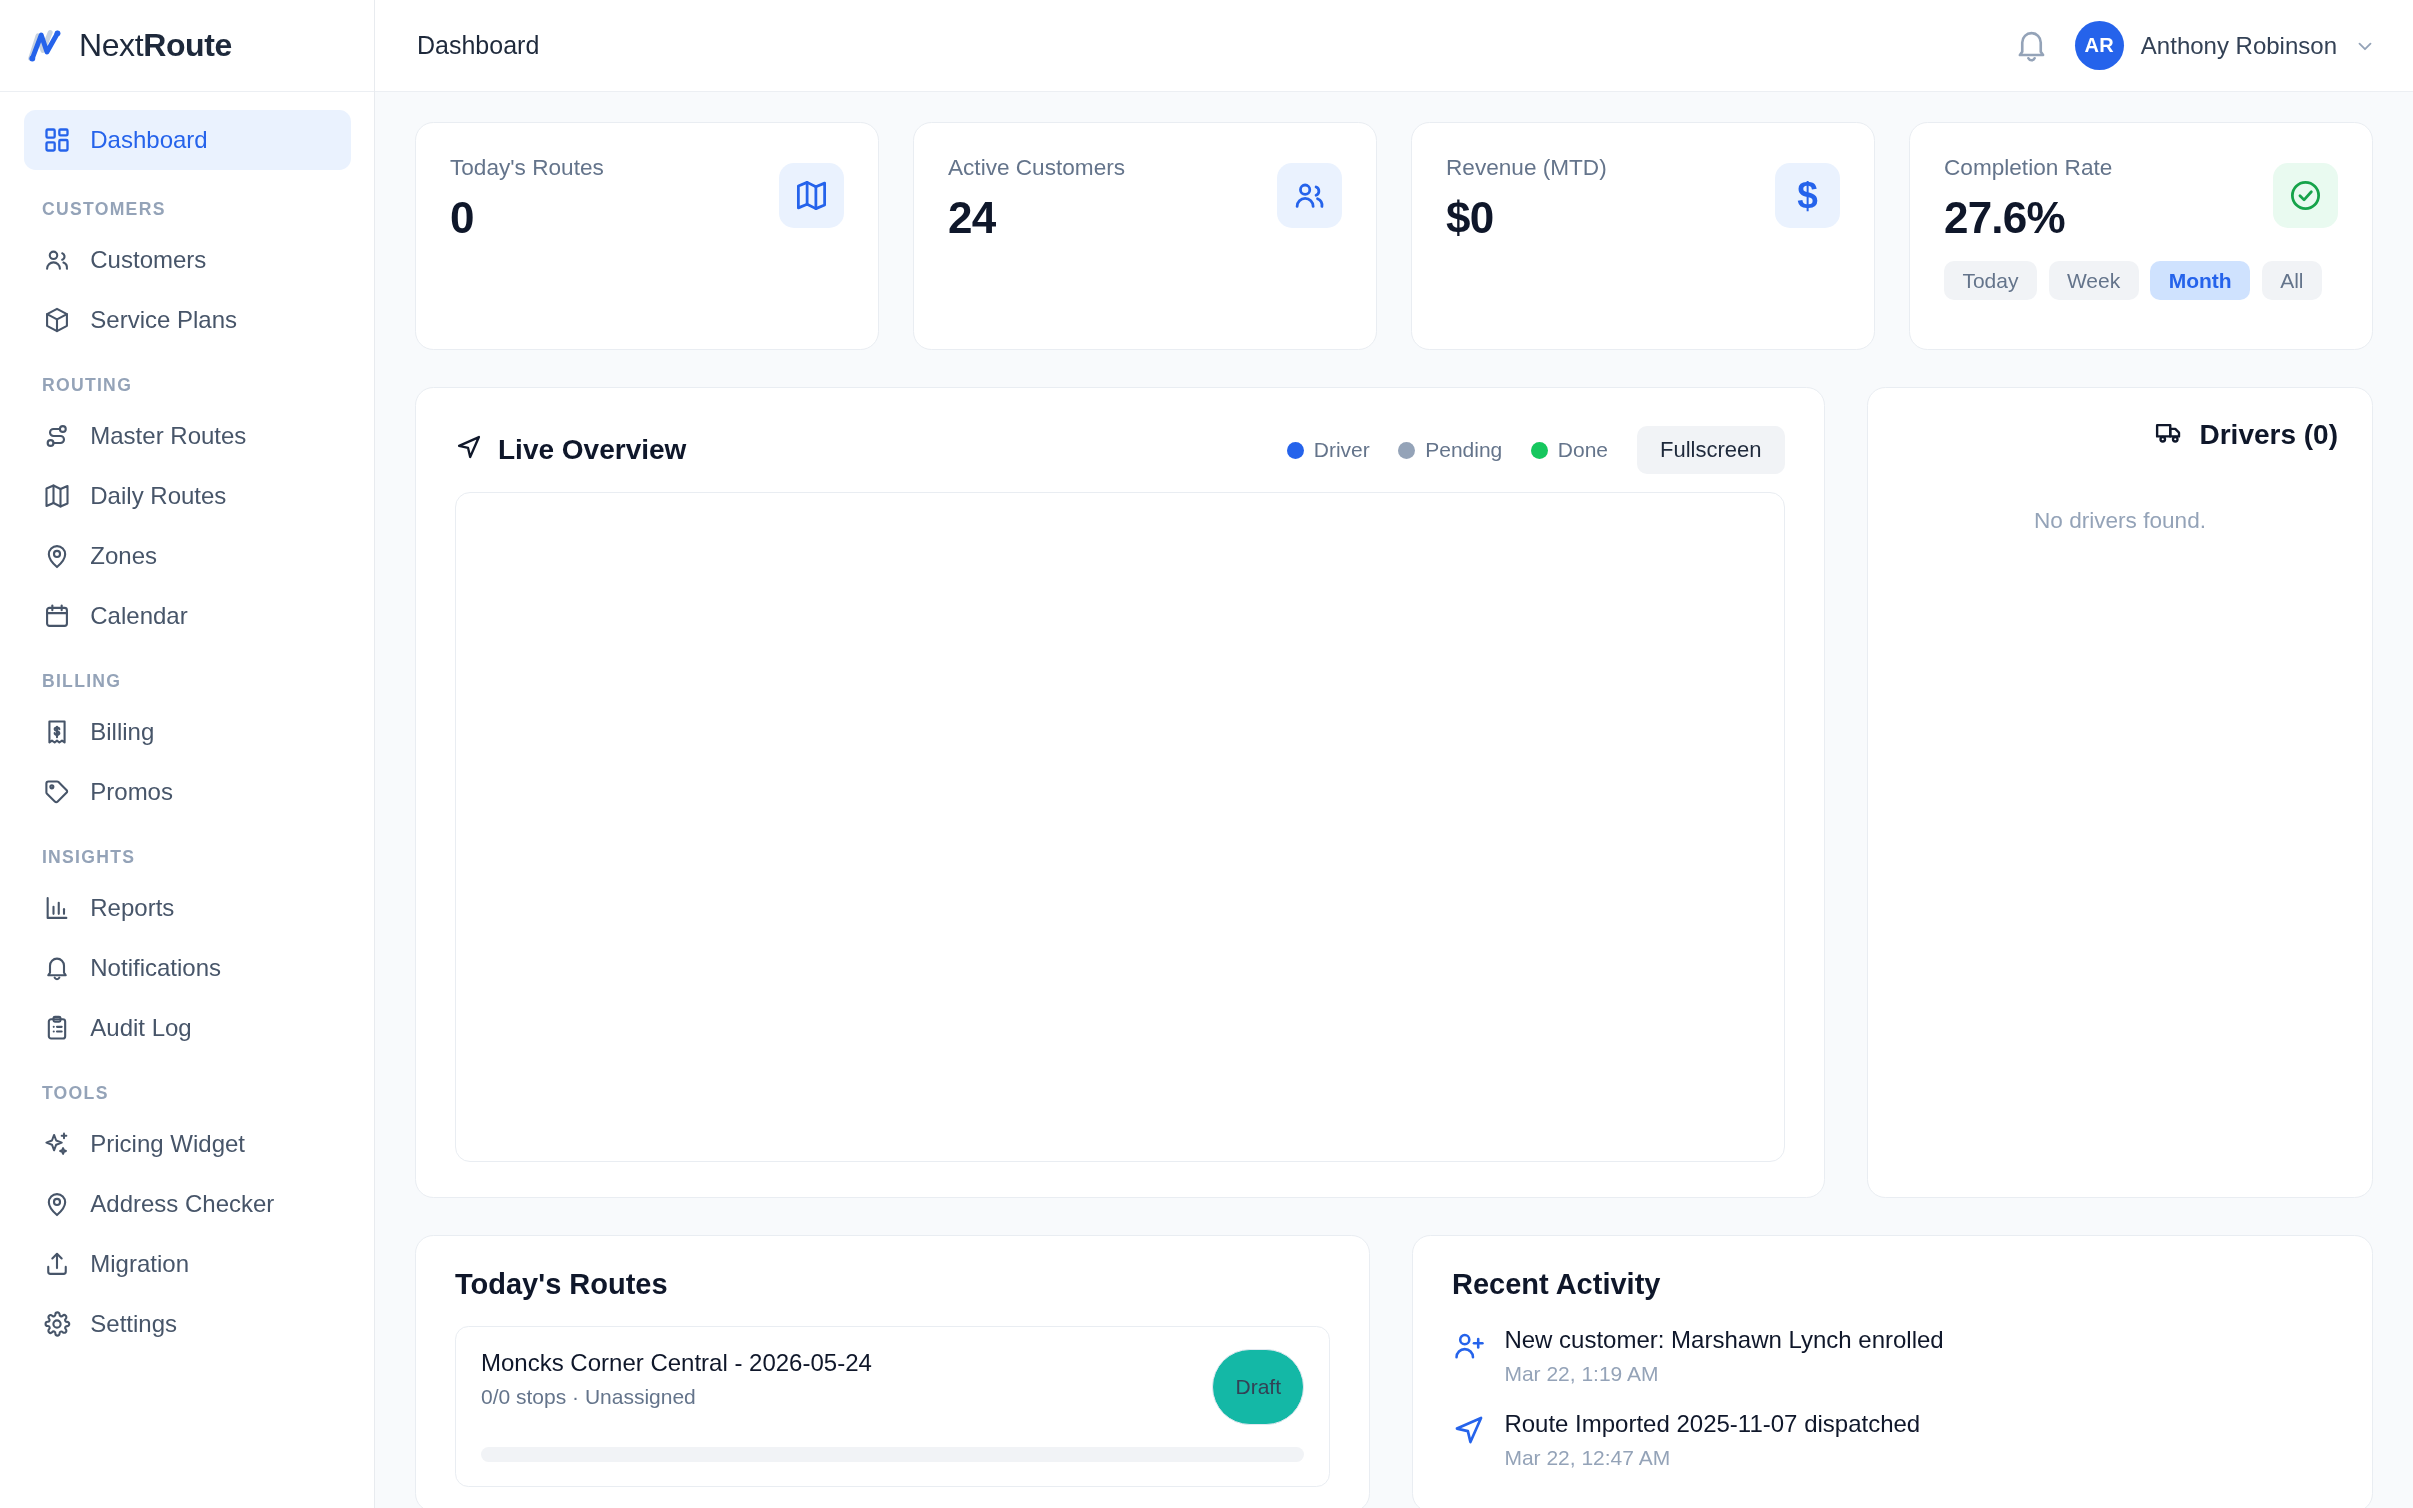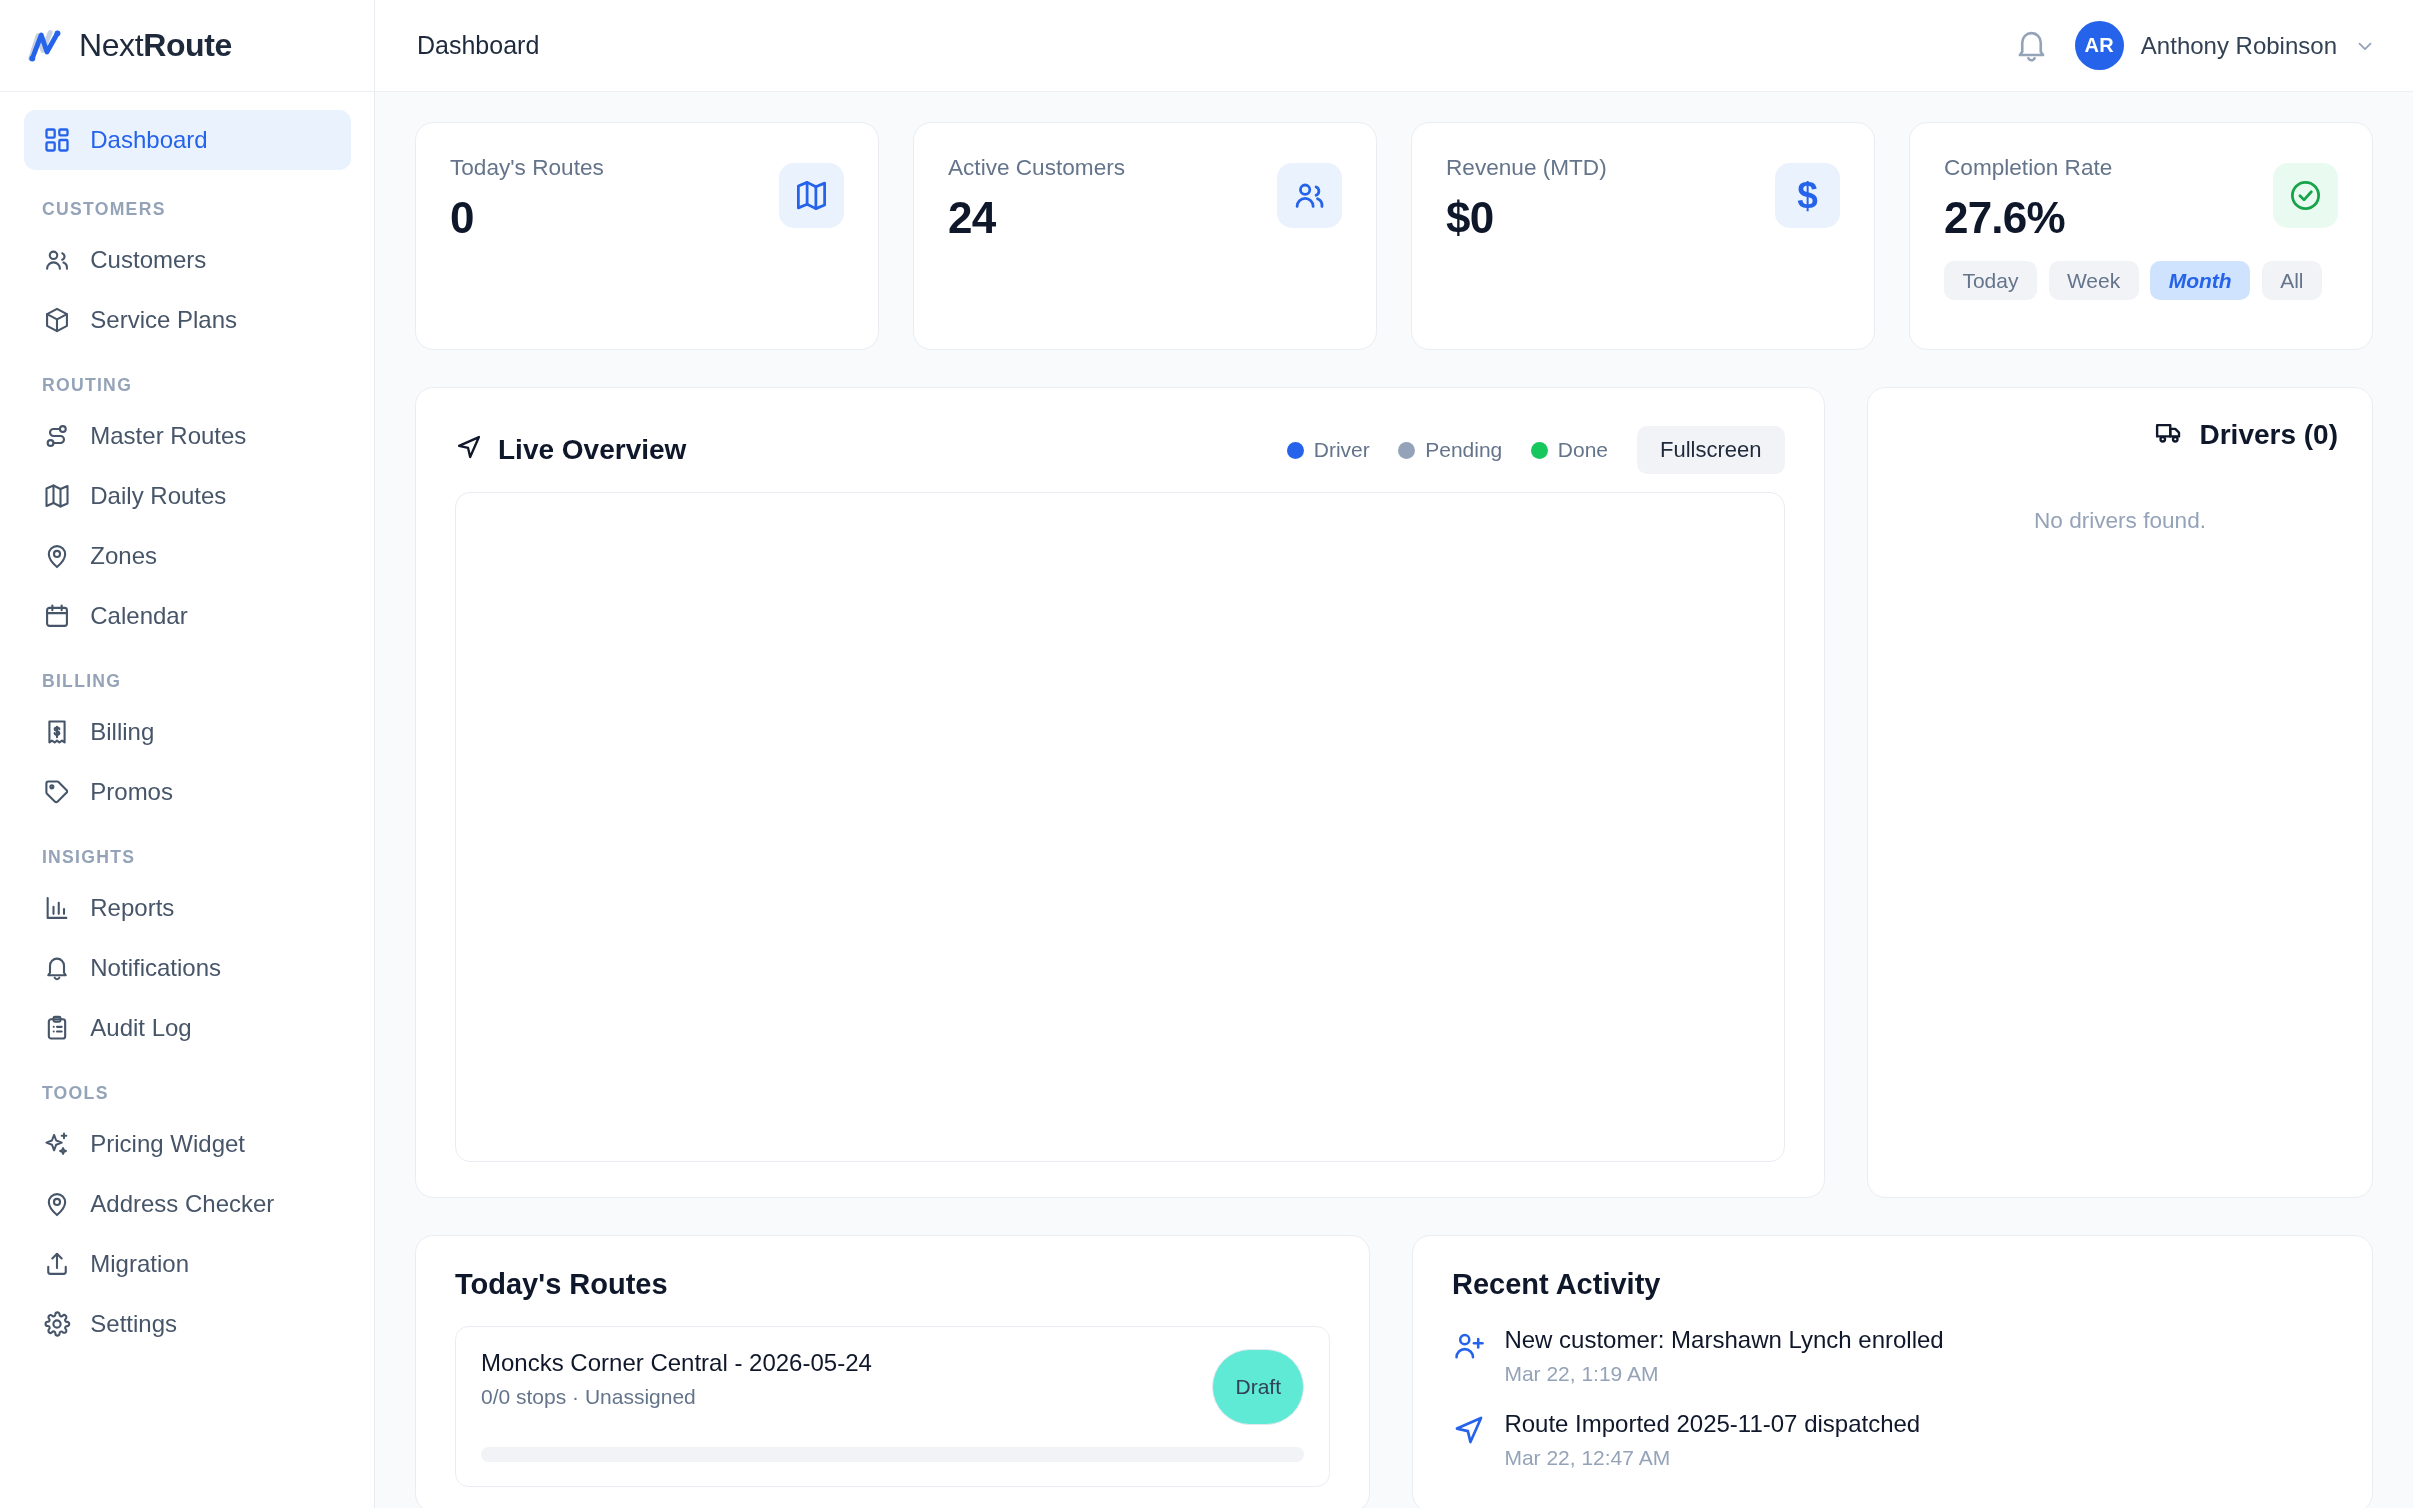--- a/index.html
+++ b/index.html
@@ -88,21 +88,21 @@
     display:flex; align-items:center; justify-content:center;
   }
   .stat-icon svg { width:35px; height:35px; }
   .stat-icon.green { background:#e9faf0; color:#16a34a; }
   .stat-icon .dollar { font-size:37px; font-weight:600; line-height:1; }
   .range-row { display:flex; gap:11.7px; margin-top:18.4px; }
   .range-pill {
     font-size:21px; padding:7.5px 18.4px; border-radius:10px;
     background:#f1f3f6; color:#64748b; cursor:pointer;
   }
-  .range-pill.sel { background:#cfe2fe; color:#2563eb; font-weight:600;font-style:italic; }
+  .range-pill.sel { background:#cfe2fe; color:#2563eb; font-weight:600; }
 
   
   .mid { display:flex; gap:42px; margin-top:37px; }
   .live-card {
     flex:1 1 auto;
     background:#fff; border:1.7px solid #e9edf2; border-radius:18.4px;
     padding:38px 39px 34px 39px;
     height:811px;
   }
   .live-head { display:flex; align-items:center; justify-content:space-between; margin-bottom:18.4px; }
@@ -142,21 +142,21 @@
   .route-item {
     border:1.7px solid #e9edf2; border-radius:13.4px;
     padding:22px 25px 23.5px 25px;
   }
   .route-row { display:flex; align-items:flex-start; justify-content:space-between; }
   .route-name { font-size:24px; color:#0f172a; font-weight:500; }
   .route-sub { font-size:21px; color:#64748b; margin-top:8.4px; }
   .badge {
     font-size:21px; color:#334155;
     border:1.7px solid #e2e8f0; border-radius:837px;
-    padding:25px 22px; background:#5eead4; white-space:nowrap;
+    padding:25px 22px; background:#14b8a6; white-space:nowrap;
   }
   .progress { height:15px; border-radius:837px; background:#f1f3f6; margin-top:22px; }
 
   .activity-item { display:flex; gap:18.4px; margin-bottom:23.5px; }
   .activity-ico { width:34px; height:34px; flex:0 0 34px; color:#2563eb; margin-top:3.4px; }
   .activity-ico svg { width:34px; height:34px; }
   .activity-text { font-size:24px; color:#0f172a; }
   .activity-time { font-size:21px; color:#94a3b8; margin-top:8.4px; }
 </style>
 </head>

